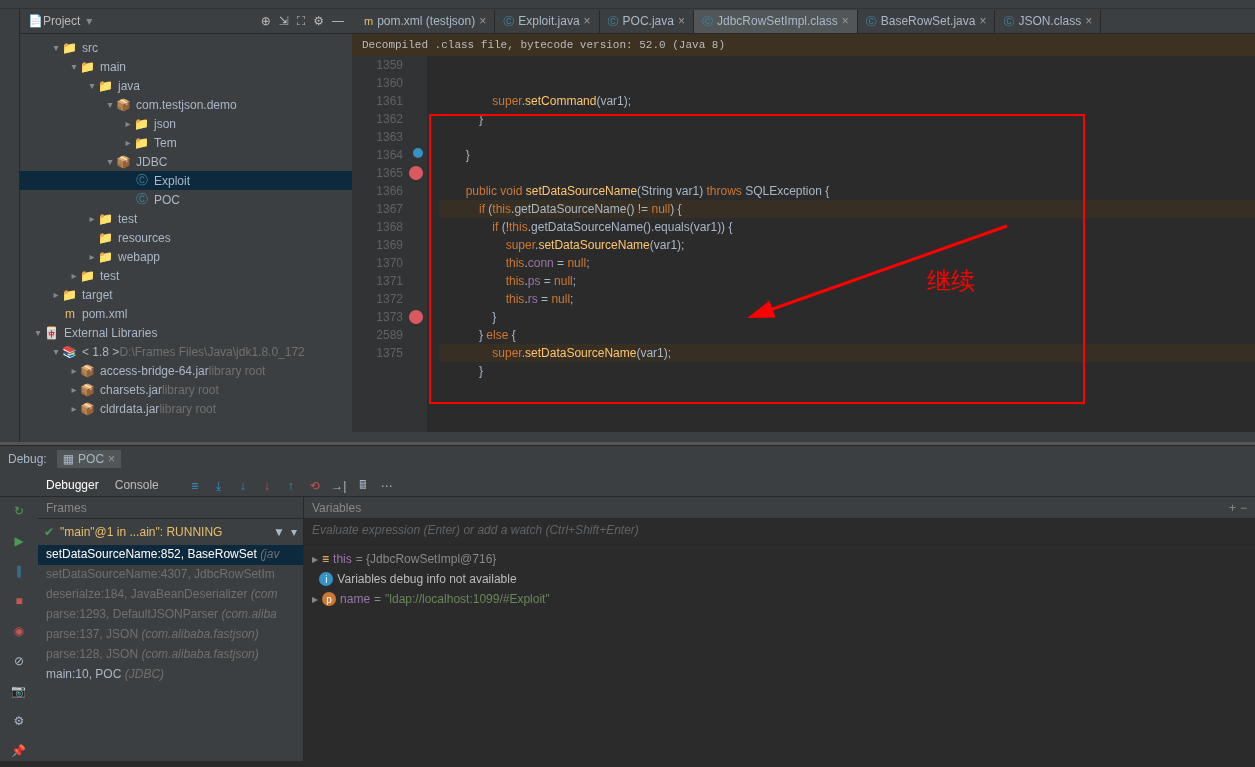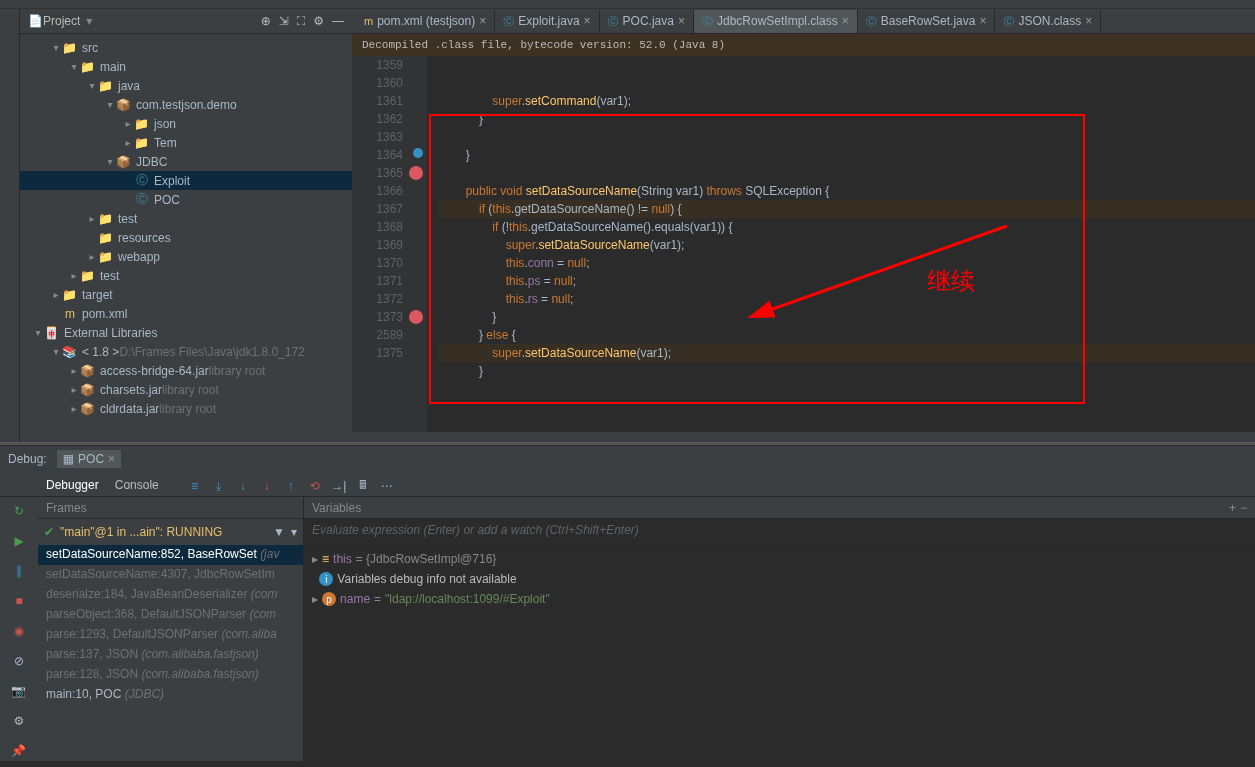--- a/index.html
+++ b/index.html
@@ -317,21 +317,20 @@
     <div class="frame-top">
       <span class="chk">✔</span>
       <span class="frame-sel">"main"@1 in ...ain": RUNNING</span>
       <span>▼</span>
       <span>▾</span>
     </div>
     <div class="frame-list" id="frames">
         <div class="frame-row sel"><span>setDataSourceName:852, BaseRowSet</span> <span class="fdim"><i>(jav</i></span></div>
         <div class="frame-row"><span class="fdim">setDataSourceName:4307, JdbcRowSetIm</span></div>
         <div class="frame-row"><span class="fdim">deserialze:184, JavaBeanDeserializer</span> <span class="fdim"><i>(com</i></span></div>
-        <div class="frame-row"><span class="fdim">parseObject:368, DefaultJSONParser</span> <span class="fdim"><i>(com</i></span></div>
         <div class="frame-row"><span class="fdim">parse:1293, DefaultJSONParser</span> <span class="fdim"><i>(com.aliba</i></span></div>
         <div class="frame-row"><span class="fdim">parse:137, JSON</span> <span class="fdim"><i>(com.alibaba.fastjson)</i></span></div>
         <div class="frame-row"><span class="fdim">parse:128, JSON</span> <span class="fdim"><i>(com.alibaba.fastjson)</i></span></div>
         <div class="frame-row"><span>main:10, POC</span> <span class="fdim"><i>(JDBC)</i></span></div>
       </div>
   </div>
   <div class="vars">
     <div class="panel-hd" style="display:flex;gap:4px;">
       <span>Variables</span>
       <span style="margin-left:auto">+</span>

